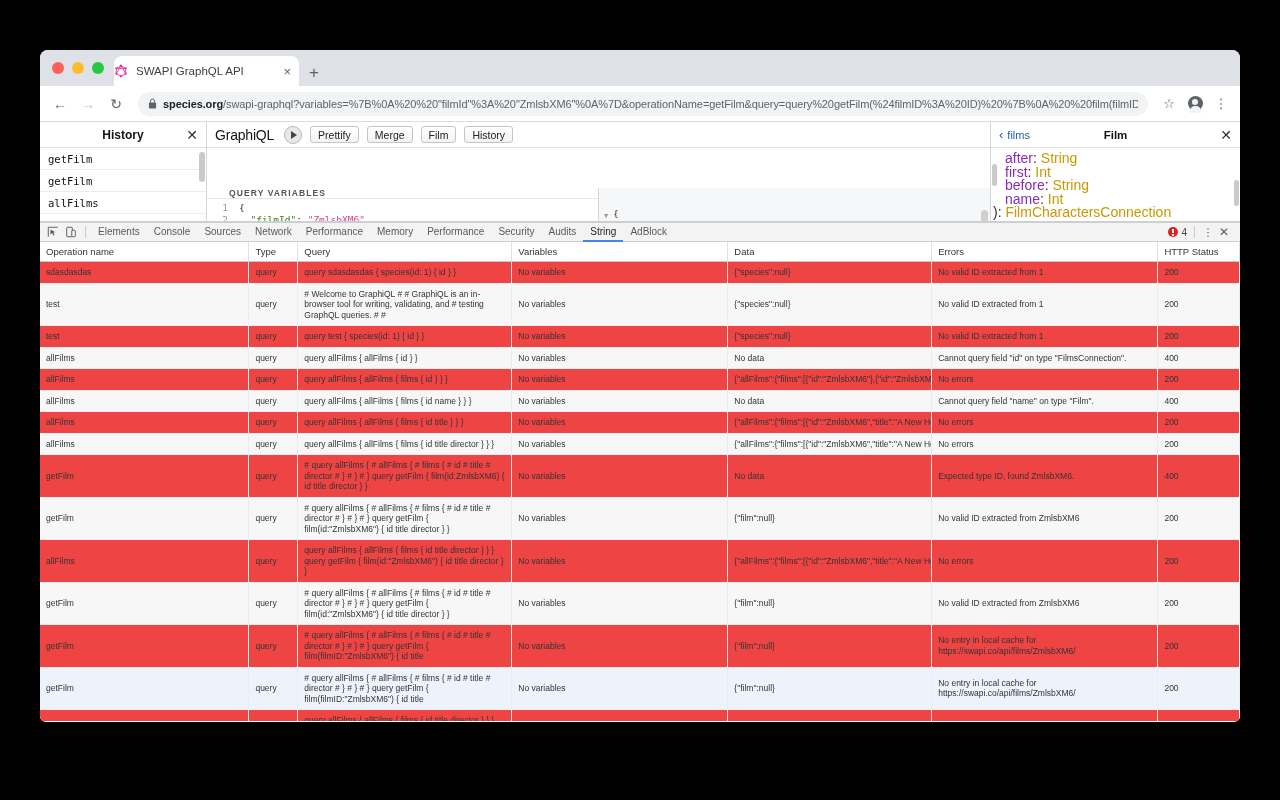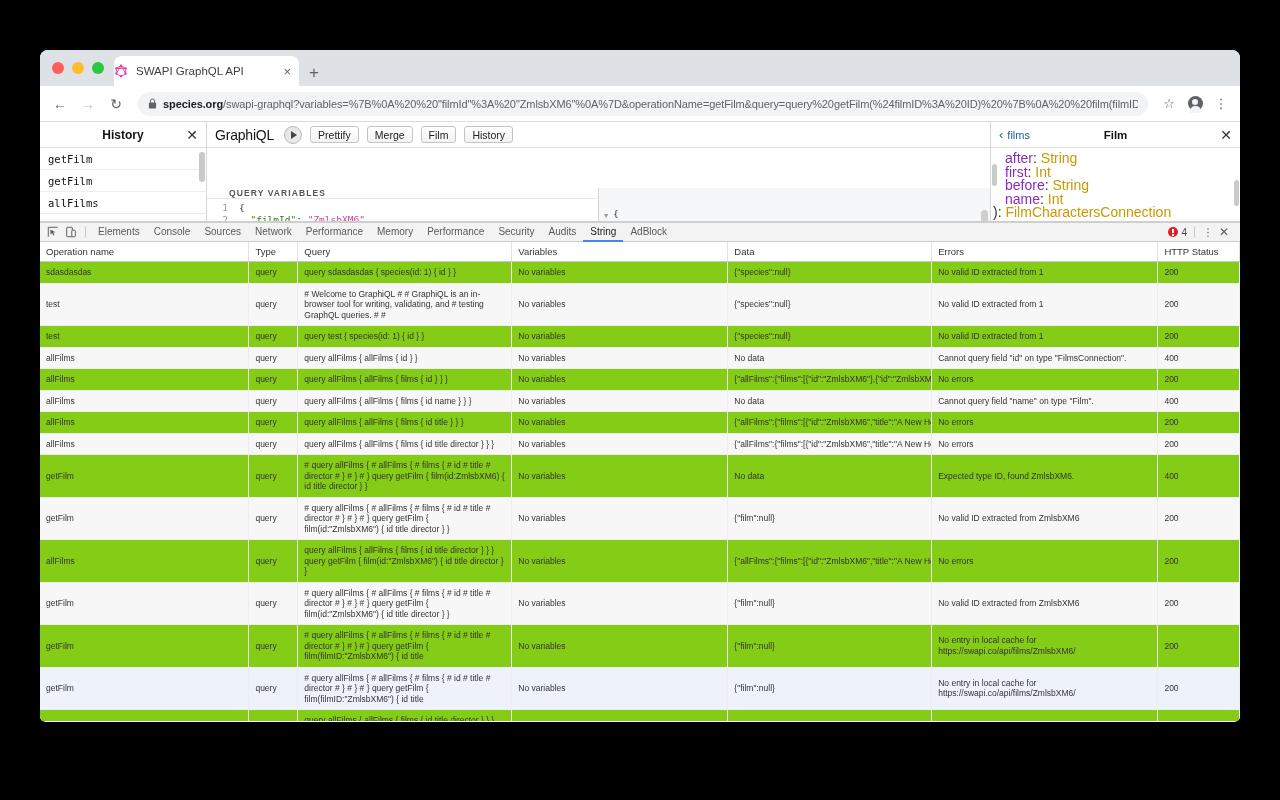--- a/index.html
+++ b/index.html
@@ -282,21 +282,21 @@
     width: 2px; height: 4px; background: #fff;
   }
   #dt-error-dot::before {
     content: ""; position: absolute; left: 4px; top: 7px;
     width: 2px; height: 2px; background: #fff;
   }
   #dt-kebab { font-size: 11px; color: #5a5a5a; letter-spacing: 0; width: 12px; text-align: center; }
   #dt-close { font-size: 12px; color: #5a5a5a; width: 16px; text-align: center; }
 
   
-  #saturn-table-wrap { flex: 1; overflow: hidden; background: #84cc16; }
+  #saturn-table-wrap { flex: 1; overflow: hidden; background: #ef4444; }
   table#saturn-table {
     width: 100%; border-collapse: collapse;
     table-layout: fixed;
   }
   #saturn-table th {
     text-align: left;
     font-size: 9.5px; font-weight: normal; color: #333;
     padding: 4px 6px;
     background: #fff;
     border-bottom: 1px solid #c8c8c8;

